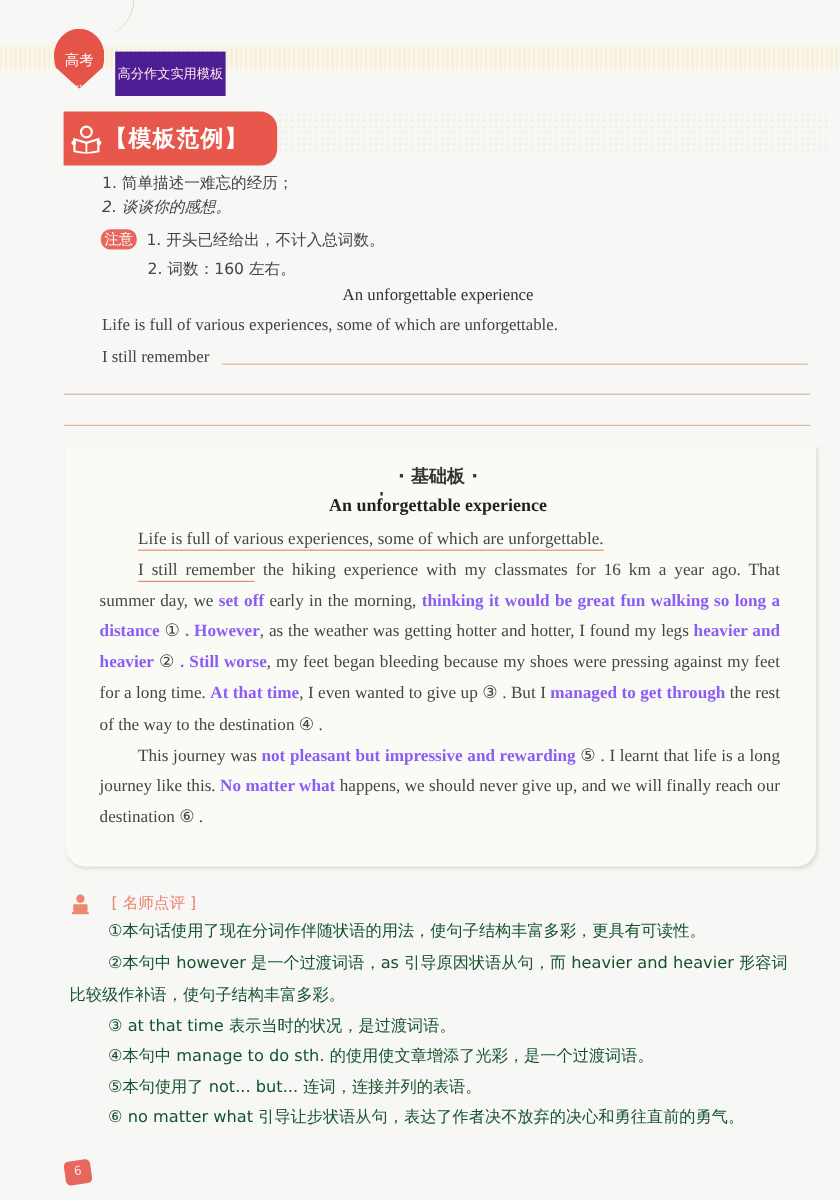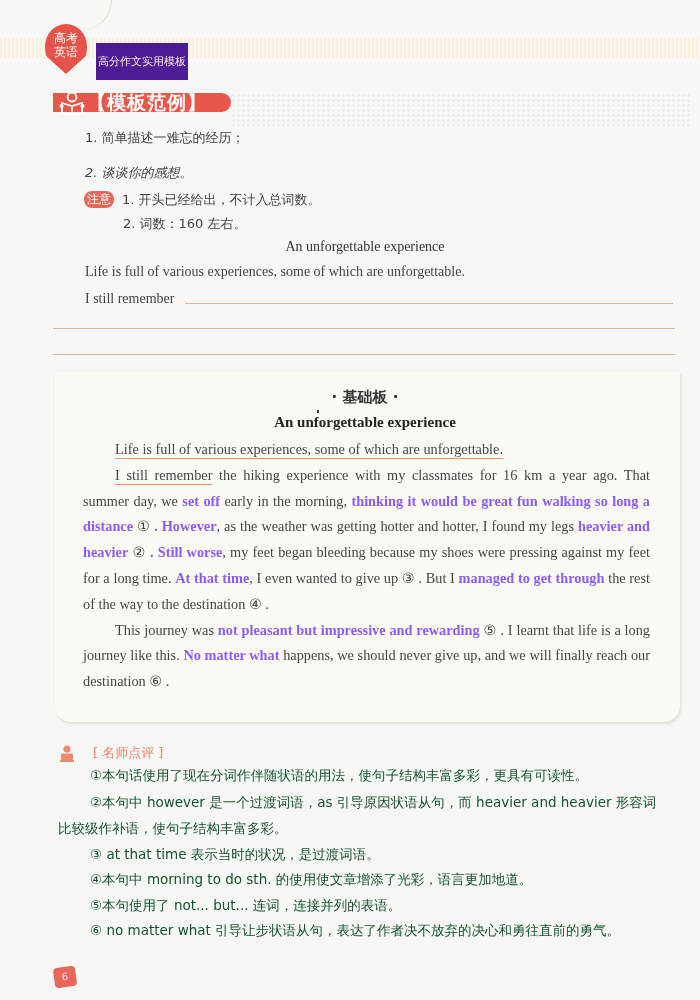--- a/index.html
+++ b/index.html
@@ -14,28 +14,28 @@
     position: absolute; left: 72px; top: 0; width: 40px; height: 30px;
     border-right: 1.5px solid #e8d8b8; border-bottom-right-radius: 40px;
   }
   .logo-badge {
     position: absolute; left: 45px; top: 24px; width: 42px; height: 50px;
     background: #e65348; border-radius: 50% 50% 50% 50% / 45% 45% 55% 55%;
     clip-path: polygon(0 0,100% 0,100% 62%,50% 100%,0 62%);
     color: #fff; font-family: "DejaVu Sans", sans-serif; font-size: 12px; line-height: 14px;
     text-align: center; padding-top: 7px;
   }
-  .logo-badge span { display: block; }
+  .logo-badge span { display: block; margin-top: 12px; }
   .header-subtitle {
     position: absolute; left: 96px; top: 43px; background: #4c1d95; color: #fde9e4;
     font-family: "DejaVu Sans", sans-serif; font-size: 11px; line-height: 13px; padding: 12px 2px;
   }
 
   .section-banner {
-    position: absolute; left: 53px; top: 93px; width: 178px; height: 19px;
+    position: absolute; left: 53px; top: 93px; width: 178px; height: 45px;
     background: #e8574b; border-radius: 0 14px 14px 0; color: #fff;
     display: flex; align-items: center; padding-left: 6px;
   }
   .section-banner .reader-icon { width: 26px; height: 24px; margin-right: 2px; }
   .section-banner .banner-text { font-family: "DejaVu Serif", serif; font-size: 19px; font-weight: bold; letter-spacing: 1px; }
   .banner-dots {
     position: absolute; left: 231px; top: 93px; width: 460px; height: 33px;
     background-image: radial-gradient(#ece6e0 1px, transparent 1.2px); background-size: 5px 5px; opacity: .7;
   }
 
@@ -94,21 +94,21 @@
   <svg class="reader-icon" viewBox="0 0 26 24">
     <circle cx="13" cy="6" r="4.5" fill="none" stroke="#fff" stroke-width="1.8"></circle>
     <path d="M3 12 L13 15 L23 12 L23 22 L13 24 L3 22 Z" fill="none" stroke="#fff" stroke-width="1.8"></path>
     <line x1="13" y1="15" x2="13" y2="24" stroke="#fff" stroke-width="1.5"></line>
     <circle cx="2.5" cy="15" r="2" fill="#fff"></circle>
     <circle cx="23.5" cy="15" r="2" fill="#fff"></circle>
   </svg>
   <span class="banner-text">【模板范例】</span>
 </div>
 
-<div class="task cn" style="top:129px;">1. 简单描述一难忘的经历；</div>
+<div class="task cn" style="top:144px;">1. 简单描述一难忘的经历；</div>
 <div class="task cn" style="top:164px;font-style:italic;">2. 谈谈你的感想。</div>
 <div class="note-badge">注意</div>
 <div class="note-line cn" style="left:122px; top:191px;">1. 开头已经给出，不计入总词数。</div>
 <div class="note-line cn" style="left:123px; top:215px;">2. 词数：160 左右。</div>
 
 <div class="prompt-title">An unforgettable experience</div>
 <div class="prompt-line" style="top:264px;">Life is full of various experiences, some of which are unforgettable.</div>
 <div class="prompt-line" style="top:291px;">I still remember</div>
 <div class="blank" style="left:185px; top:303px; width:488px;"></div>
 <div class="blank" style="left:53px; top:328px; width:622px;"></div>
@@ -130,17 +130,17 @@
     <circle cx="7" cy="4" r="3.5" fill="#ec8a6e"></circle>
     <rect x="1" y="8.5" width="12" height="6.5" rx="1" fill="#ec8a6e"></rect>
     <rect x="0" y="15" width="14" height="2" fill="#ec8a6e"></rect>
   </svg>
   <span class="label">[ 名师点评 ]</span>
 </div>
 <div class="comment cn" style="left:90px; top:767px;">①本句话使用了现在分词作伴随状语的用法，使句子结构丰富多彩，更具有可读性。</div>
 <div class="comment cn" style="left:90px; top:794px;">②本句中 however 是一个过渡词语，as 引导原因状语从句，而 heavier and heavier 形容词</div>
 <div class="comment cn" style="left:58px; top:820px;">比较级作补语，使句子结构丰富多彩。</div>
 <div class="comment cn" style="left:90px; top:846px;">③ at that time 表示当时的状况，是过渡词语。</div>
-<div class="comment cn" style="left:90px; top:871px;">④本句中 morning to do sth. 的使用使文章增添了光彩，语言更加地道。</div>
+<div class="comment cn" style="left:90px; top:871px;">④本句中 manage to do sth. 的使用使文章增添了光彩，是一个过渡词语。</div>
 <div class="comment cn" style="left:90px; top:897px;">⑤本句使用了 not... but... 连词，连接并列的表语。</div>
 <div class="comment cn" style="left:90px; top:922px;">⑥ no matter what 引导让步状语从句，表达了作者决不放弃的决心和勇往直前的勇气。</div>
 
 <div class="page-num">6</div>
 
 </body></html>

